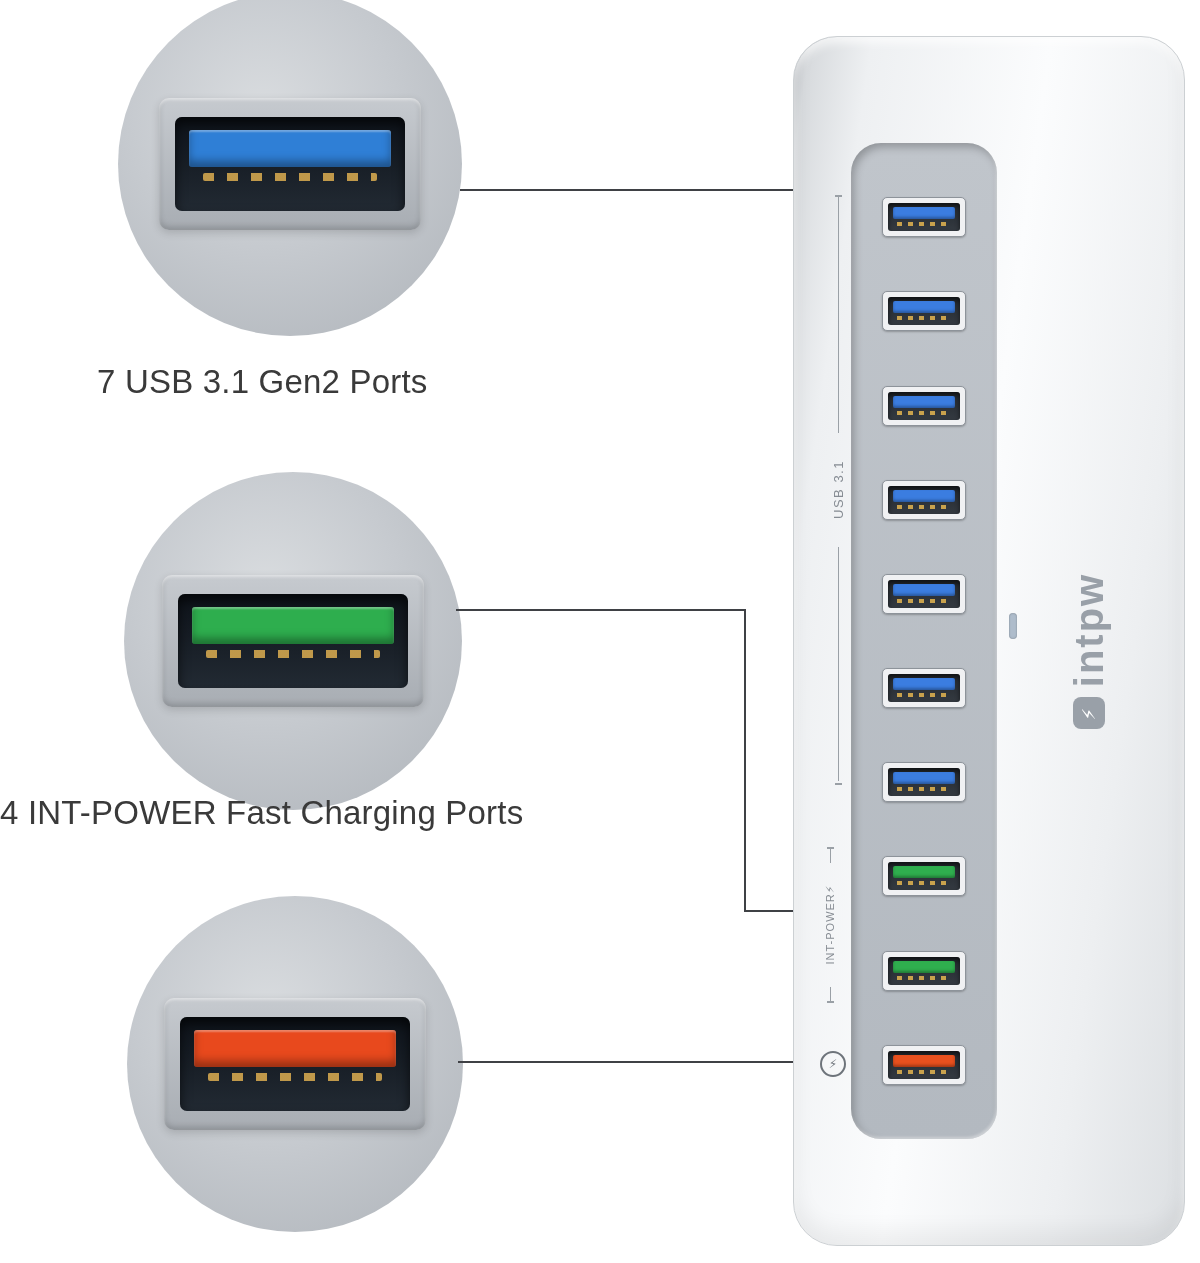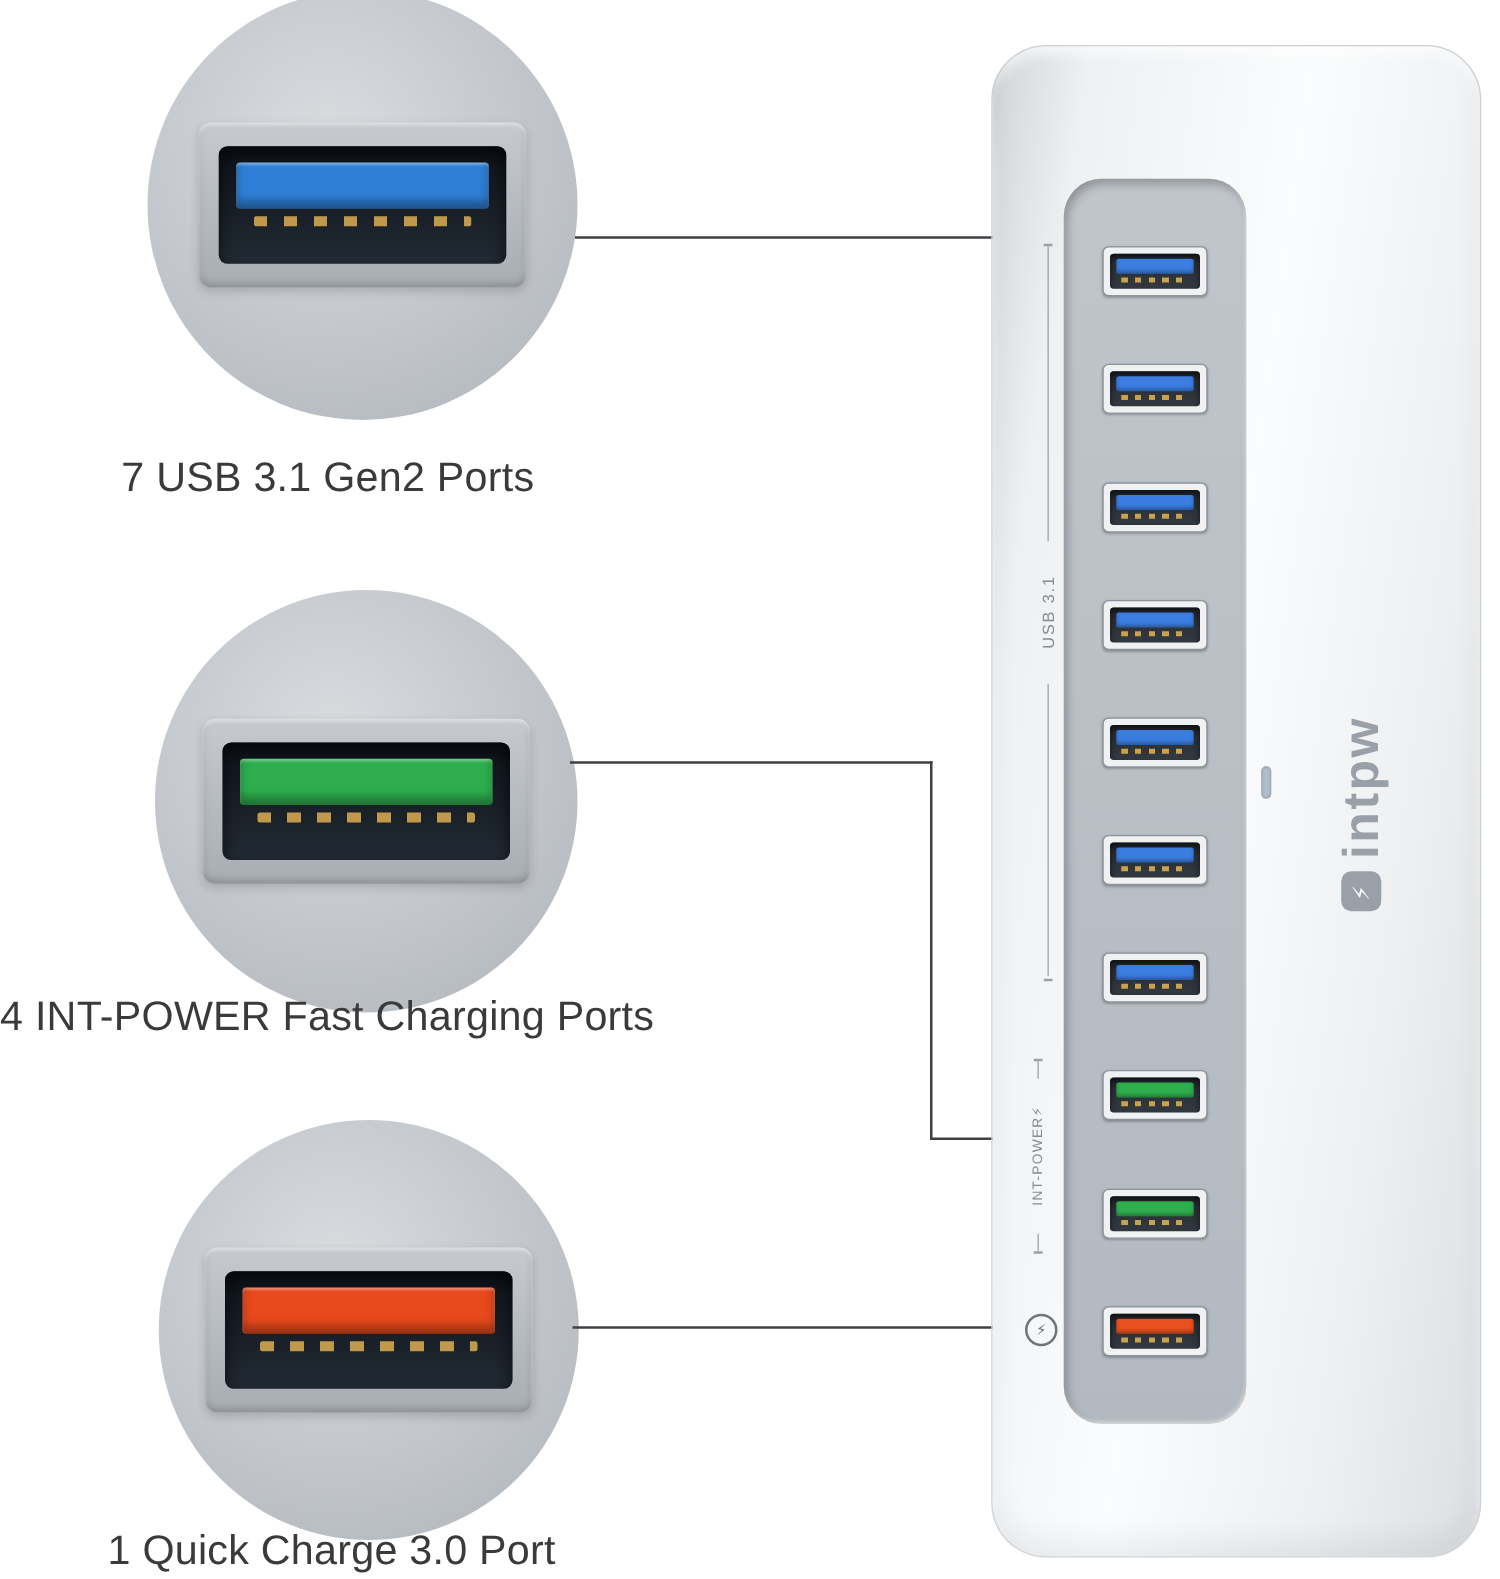--- a/index.html
+++ b/index.html
@@ -133,21 +133,20 @@
     <div class="macro-face">
       <div class="macro-open">
         <div class="macro-tongue" style="background: rgb(232, 73, 29);"></div>
         <div class="macro-pins"></div>
       </div>
     </div>
   </div>
 
   <div class="big-label" style="left:97px;top:363px;">7 USB 3.1 Gen2 Ports</div>
   <div class="big-label" style="left:0px;top:794px;">4 INT-POWER Fast Charging Ports</div>
-  <div class="big-label" style="left:86px;top:1221px;">1 Quick Charge 3.0 Port</div>
 
   <div class="cline" style="left: 460px; top: 189px; width: 396px; height: 2px; background: rgb(63, 65, 69);"></div>
   <div class="cline" style="left: 456px; top: 609px; width: 290px; height: 2px; background: rgb(63, 65, 69);"></div>
   <div class="cline" style="left: 744px; top: 609px; width: 2px; height: 303px; background: rgb(63, 65, 69);"></div>
   <div class="cline" style="left: 744px; top: 910px; width: 114px; height: 2px; background: rgb(63, 65, 69);"></div>
   <div class="cline" style="left: 458px; top: 1061px; width: 400px; height: 2px; background: rgb(63, 65, 69);"></div>
 
   <div class="dot" style="left: 851px; top: 184px; background: rgb(63, 134, 224);"></div>
   <div class="dot" style="left: 854px; top: 905px; background: rgb(63, 134, 224);"></div>
   <div class="dot" style="left: 856px; top: 1056px; background: rgb(63, 134, 224);"></div>

